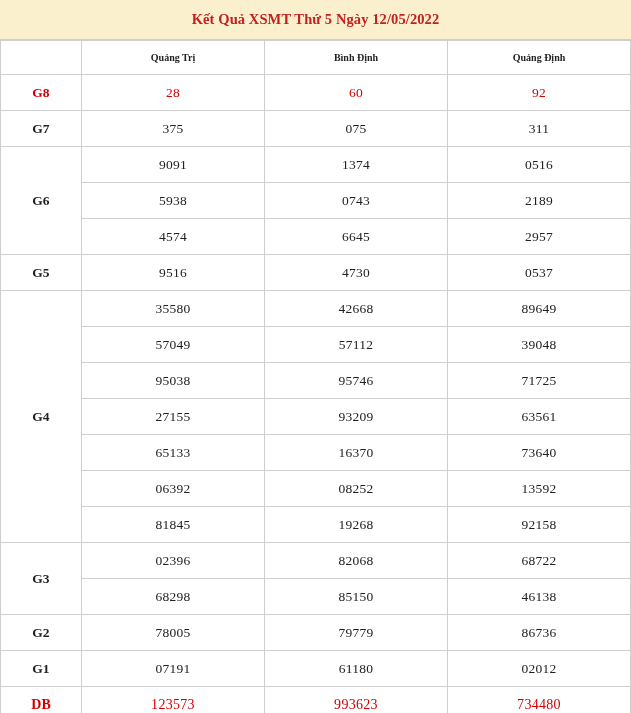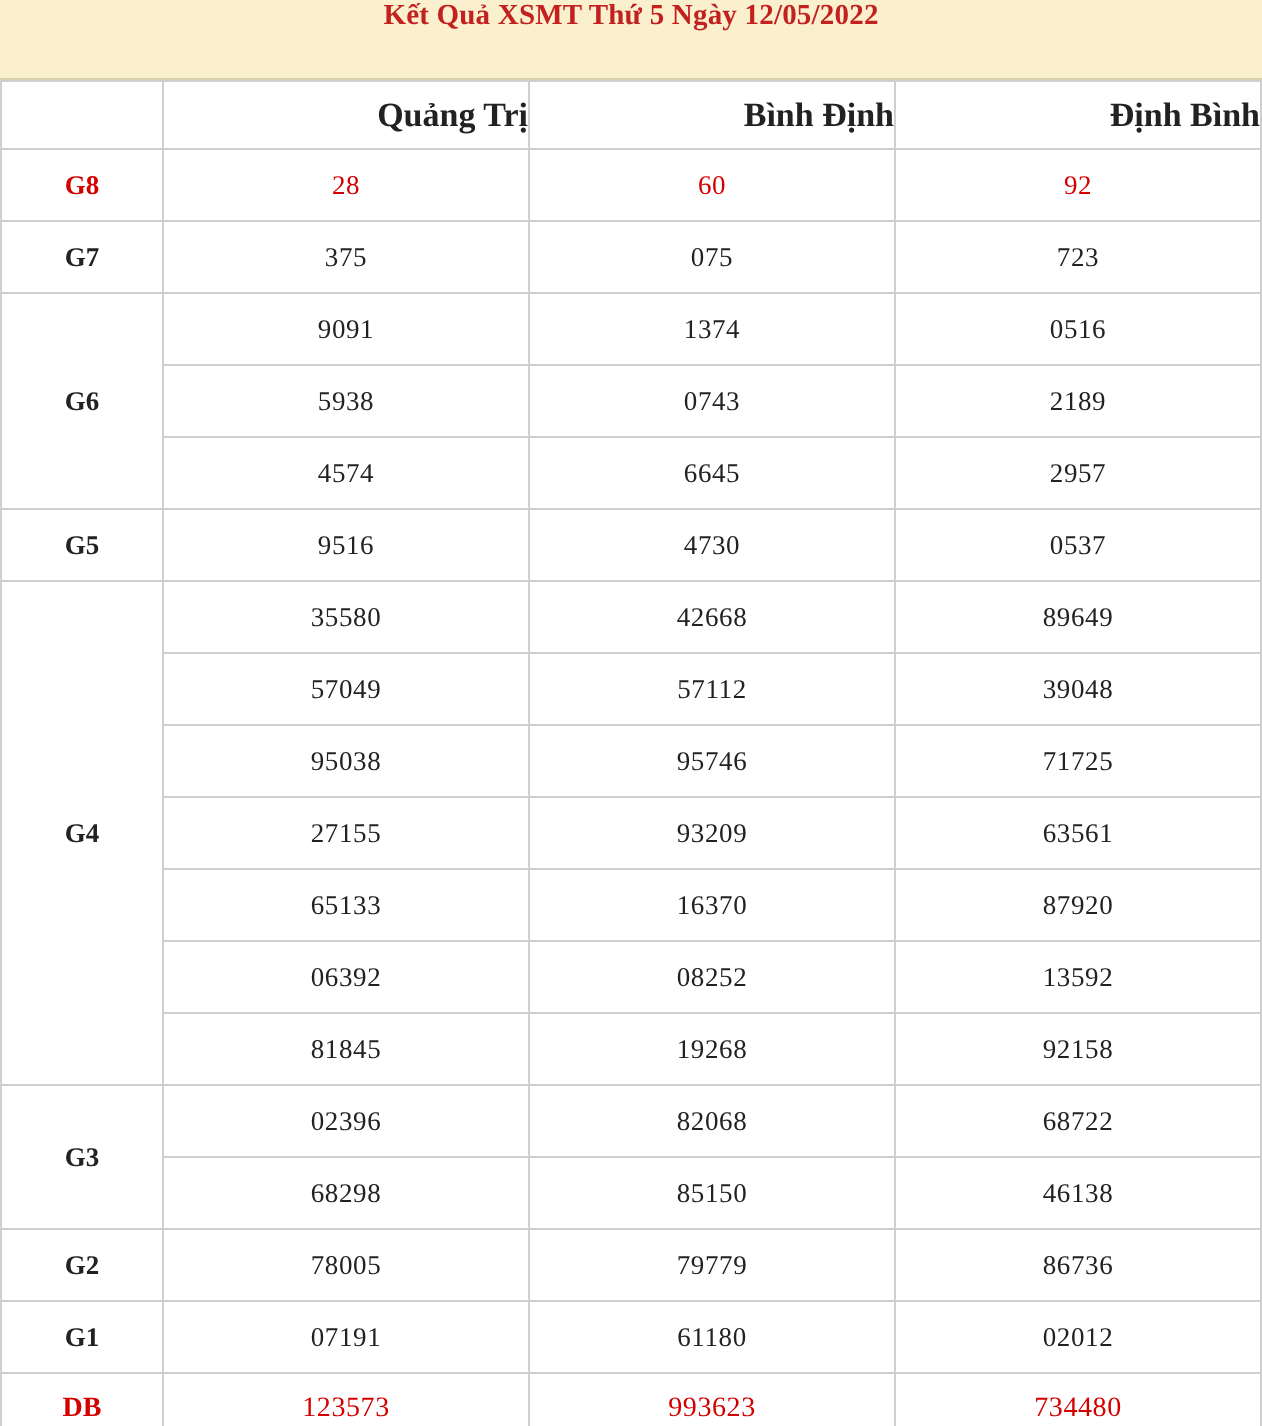--- a/index.html
+++ b/index.html
@@ -16,20 +16,21 @@
   .page {
     width: 631px;
     height: 713px;
     position: relative;
     box-sizing: border-box;
   }
   .title-bar {
     height: 40px;
     background: #fbf0cd;
     display: flex;
+    align-items: center;
     justify-content: center;
     border-bottom: 1px solid #d8d0b0;
     box-sizing: border-box;
   }
   .title-text {
     font-size: 14.5px;
     font-weight: bold;
     color: #c32020;
     font-family: "Liberation Serif", serif;
     letter-spacing: 0.1px;
@@ -46,23 +47,22 @@
     text-align: center;
     font-family: "Liberation Serif", serif;
     font-size: 13.5px;
     color: #222222;
     padding: 0;
     height: 35px;
     vertical-align: middle;
   }
   table.results th {
     font-weight: bold;
-    font-size: 17px;
+    font-size: 10px;
     height: 33px;
-    text-align: right;
   }
   td.label {
     font-weight: bold;
     font-size: 13px;
   }
   td.num {
     font-weight: normal;
     letter-spacing: 0.3px;
   }
   tr.hi td.label,
@@ -90,35 +90,35 @@
       <col class="c-label">
       <col class="c-prov">
       <col class="c-prov">
       <col class="c-prov">
     </colgroup>
     <thead>
       <tr>
         <th></th>
         <th>Quảng Trị</th>
         <th>Bình Định</th>
-        <th>Định Bình</th>
+        <th>Quảng Định</th>
       </tr>
     </thead>
     <tbody>
         <tr class="hi">
           <td class="label" rowspan="1">G8</td>
           <td class="num">28</td>
           <td class="num">60</td>
           <td class="num">92</td>
         </tr>
         <tr>
           <td class="label" rowspan="1">G7</td>
           <td class="num">375</td>
           <td class="num">075</td>
-          <td class="num">723</td>
+          <td class="num">311</td>
         </tr>
         <tr>
           <td class="label" rowspan="3">G6</td>
           <td class="num">9091</td>
           <td class="num">1374</td>
           <td class="num">0516</td>
         </tr>
         <tr>
           <td class="num">5938</td>
           <td class="num">0743</td>
@@ -152,21 +152,21 @@
           <td class="num">71725</td>
         </tr>
         <tr>
           <td class="num">27155</td>
           <td class="num">93209</td>
           <td class="num">63561</td>
         </tr>
         <tr>
           <td class="num">65133</td>
           <td class="num">16370</td>
-          <td class="num">87920</td>
+          <td class="num">73640</td>
         </tr>
         <tr>
           <td class="num">06392</td>
           <td class="num">08252</td>
           <td class="num">13592</td>
         </tr>
         <tr>
           <td class="num">81845</td>
           <td class="num">19268</td>
           <td class="num">92158</td>

